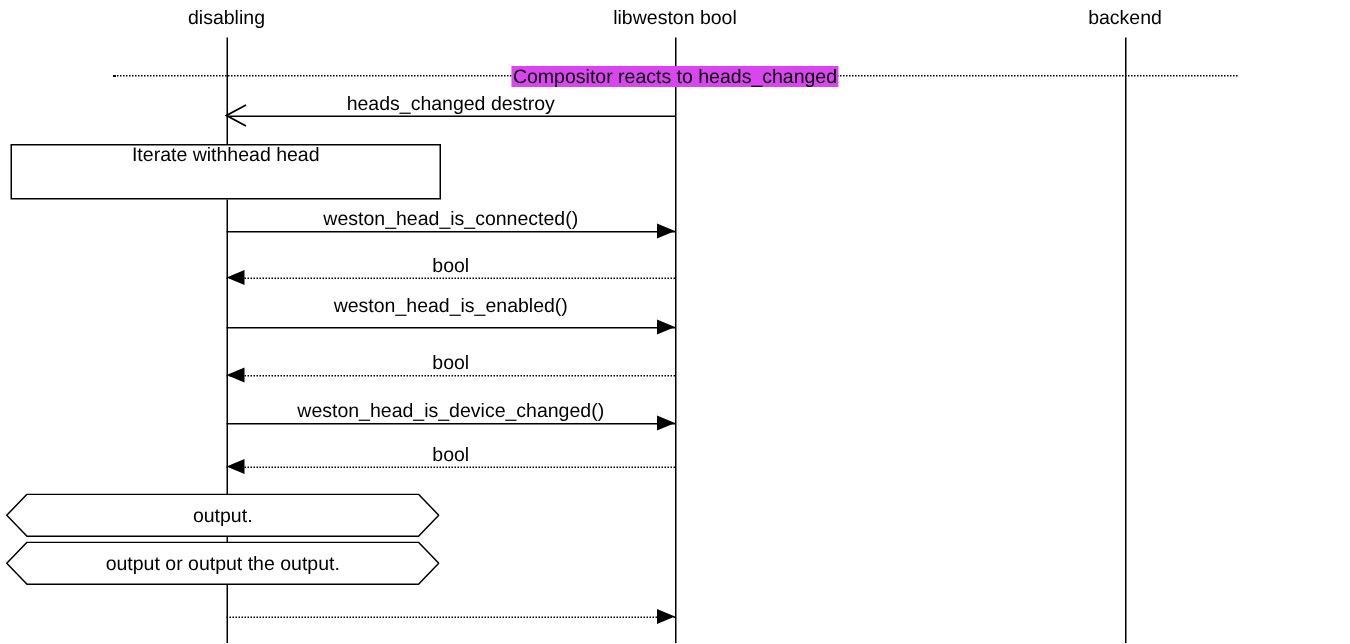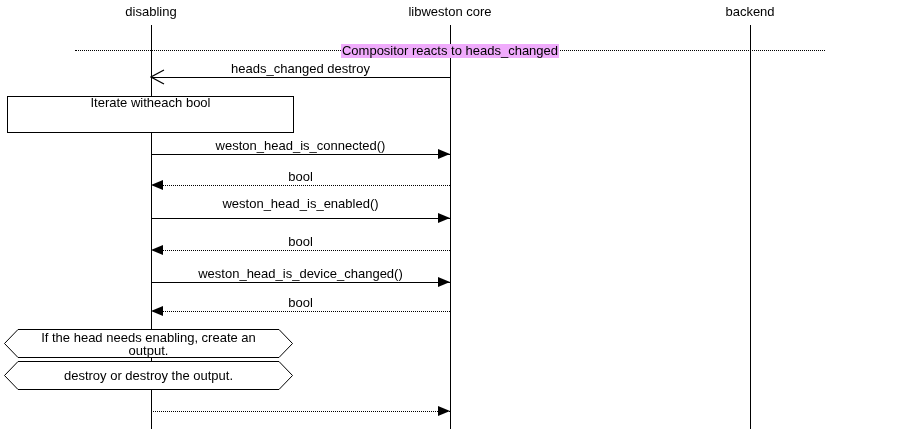--- a/index.html
+++ b/index.html
@@ -3,21 +3,21 @@
 <meta charset="utf-8">
 <style>
   html,body{margin:0;padding:0;background:#fff;}
   .diagram{
     position:relative;width:900px;height:429px;background:#fff;overflow:hidden;
     font-family:"Liberation Sans",sans-serif;font-size:13px;color:#000;
   }
   .lifeline{position:absolute;top:25px;height:404px;width:1px;background:#000;}
   .participant{position:absolute;top:4px;height:16px;line-height:16px;transform:translateX(-50%);white-space:nowrap;}
   .divider-line{position:absolute;left:75px;width:750px;height:0;border-top:1px dotted #000;}
-  .divider-label{position:absolute;left:450px;top:51px;transform:translate(-50%,-50%);background:#f0abfc;white-space:nowrap;padding:0 1px;line-height:14px;}
+  .divider-label{position:absolute;left:450px;top:51px;transform:translate(-50%,-50%);background:#d946ef;white-space:nowrap;padding:0 1px;line-height:14px;}
   .note-box{
     position:absolute;left:7px;top:96px;width:285px;height:35px;
     background:#fff;border:1px solid #000;
     display:flex;justify-content:center;
     text-align:left;line-height:12px;
   }
   .msg-label{
     position:absolute;left:151px;width:299px;height:16px;line-height:16px;
     text-align:center;white-space:nowrap;
   }
@@ -43,37 +43,37 @@
 </head>
 <body>
 
 <div class="diagram">
 
   <div class="lifeline" style="left:151px"></div>
   <div class="lifeline" style="left:450px"></div>
   <div class="lifeline" style="left:750px"></div>
 
   <div class="participant" style="left:151px">disabling</div>
-  <div class="participant" style="left:450px">libweston core</div>
+  <div class="participant" style="left:450px">libweston bool</div>
   <div class="participant" style="left:750px">backend</div>
 
   <div class="divider-line" style="top:50px"></div>
   <div class="divider-label">Compositor reacts to heads_changed</div>
 
   <div>
     <div class="msg-label" style="top:61px">heads_changed destroy</div>
     <div class="msg-line" style="top:77px"></div>
     <svg class="open-arrow" style="top:69px" viewBox="0 0 16 16">
       <polyline points="14,1 1,8 14,15" fill="none" stroke="#000" stroke-width="1.2"></polyline>
     </svg>
   </div>
 
   <div class="note-box">
     <div>Iterate with</div>
-    <div>each bool</div>
+    <div>head head</div>
   </div>
 
   <div>
     <div class="msg-label" style="top:138px">weston_head_is_connected()</div>
     <div class="msg-line" style="top:154px"></div>
     <div class="arrow-right" style="top:149px"></div>
   </div>
 
   <div>
     <div class="msg-label" style="top:169px">bool</div>
@@ -103,31 +103,30 @@
     <div class="msg-label" style="top:295px">bool</div>
     <div class="msg-line dotted" style="top:311px"></div>
     <div class="arrow-left" style="top:306px"></div>
   </div>
 
   <div class="condition" style="top:329px">
     <svg width="289" height="29" viewBox="0 0 289 29">
       <polygon points="0.5,14.5 14,0.5 275,0.5 288.5,14.5 275,28.5 14,28.5" fill="#fff" stroke="#000" stroke-width="1"></polygon>
     </svg>
     <div class="cond-text">
-      <div>If the head needs enabling,  create an</div>
       <div>output.</div>
     </div>
   </div>
 
   <div class="condition" style="top:361px">
     <svg width="289" height="29" viewBox="0 0 289 29">
       <polygon points="0.5,14.5 14,0.5 275,0.5 288.5,14.5 275,28.5 14,28.5" fill="#fff" stroke="#000" stroke-width="1"></polygon>
     </svg>
     <div class="cond-text">
-      <div>destroy or destroy the output.</div>
+      <div>output or output the output.</div>
     </div>
   </div>
 
   <div>
     <div class="msg-line dotted" style="top:411px"></div>
     <div class="arrow-right" style="top:406px"></div>
   </div>
 
 </div>
 

